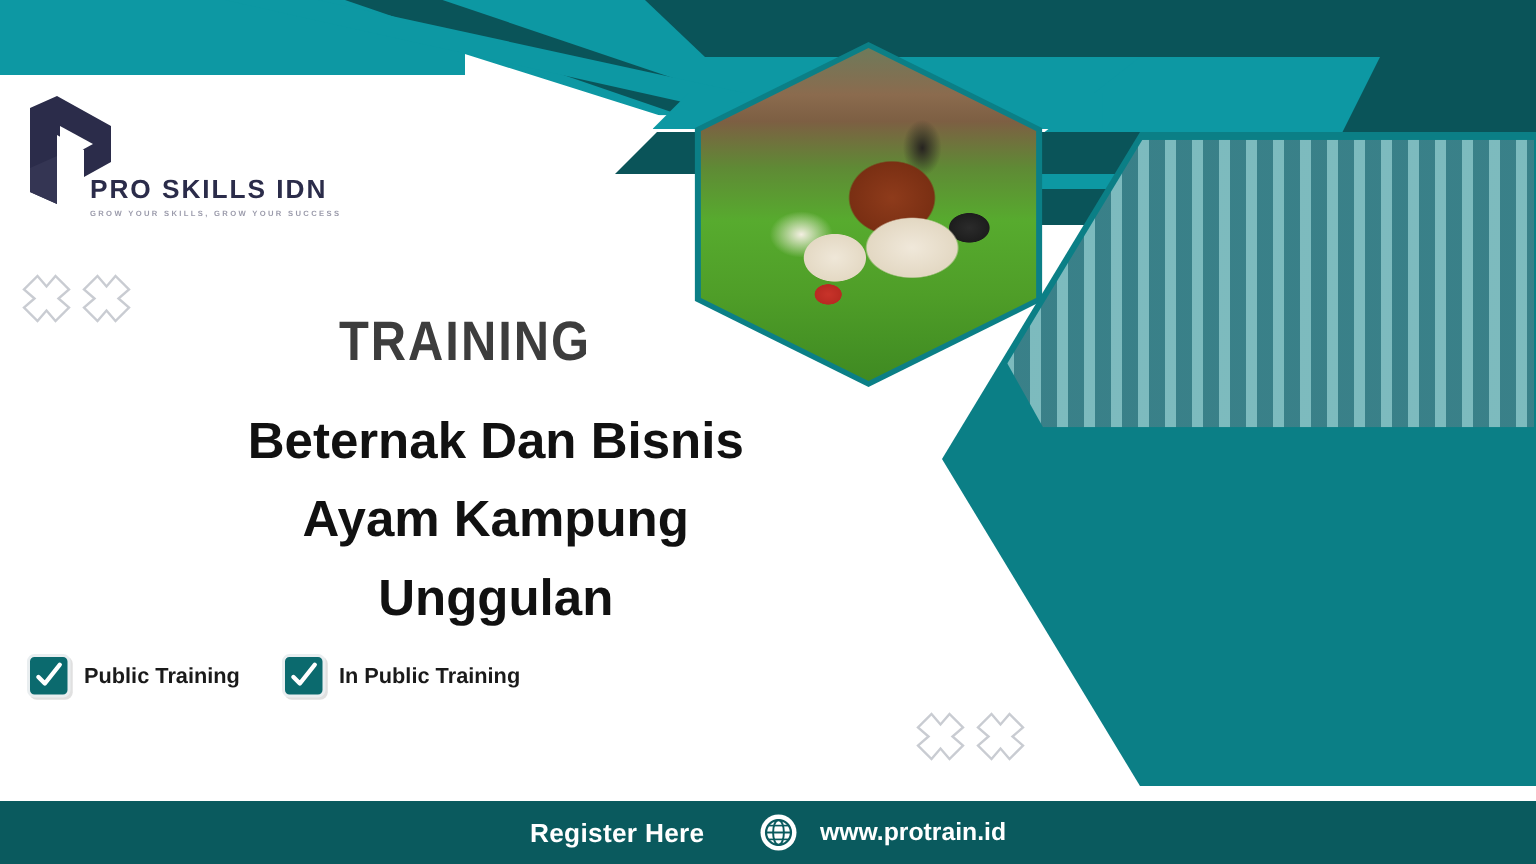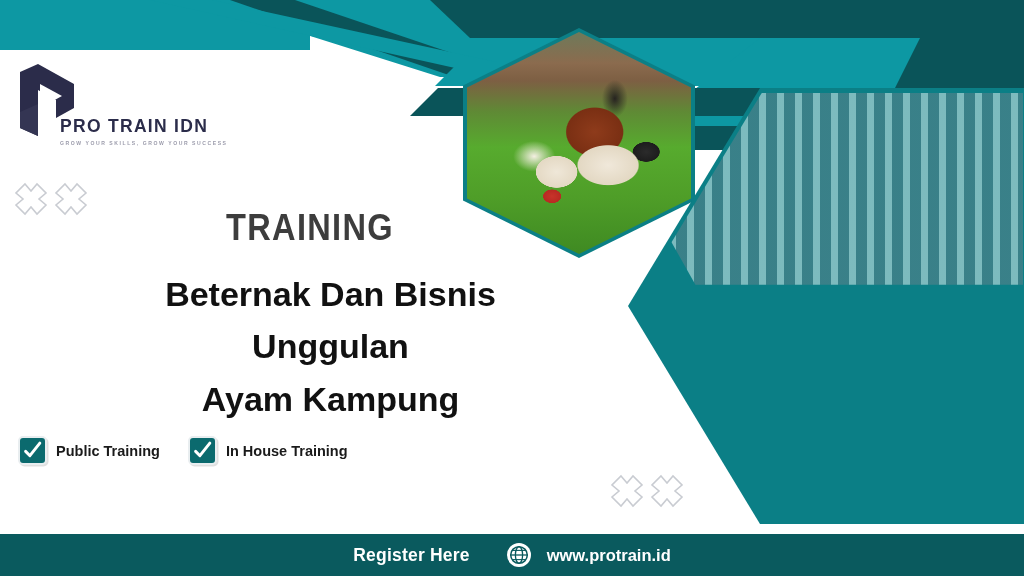--- a/index.html
+++ b/index.html
@@ -208,21 +208,21 @@
   <div class="band band-i"></div>
   <div class="band band-j"></div>
 
   <div class="logo-wrap">
     <svg class="logo-mark" viewBox="0 0 66 76">
       <path d="M4 10 L22 2 L58 22 L58 46 L40 56 L40 38 L22 28 L22 74 L4 66 Z" fill="#2b2c4a"></path>
       <path d="M24 22 L46 34 L24 46 Z" fill="#ffffff"></path>
       <path d="M4 50 L22 42 L22 74 L4 66 Z" fill="#343553"></path>
     </svg>
     <div class="logo-text-row">
-      <div class="logo-name">PRO TRAIN IDN</div>
+      <div class="logo-name">PRO SKILLS IDN</div>
       <div class="logo-tag">GROW YOUR SKILLS, GROW YOUR SUCCESS</div>
     </div>
   </div>
 
   <div class="xdec xdec-left">
     <svg width="34" height="34" viewBox="0 0 34 34">
       <path d="M11 2 L17 9 L23 2 L32 11 L25 17 L32 23 L23 32 L17 25 L11 32 L2 23 L9 17 L2 11 Z" fill="none" stroke="#c9ccd2" stroke-width="1.6"></path>
     </svg>
     <svg width="34" height="34" viewBox="0 0 34 34">
       <path d="M11 2 L17 9 L23 2 L32 11 L25 17 L32 23 L23 32 L17 25 L11 32 L2 23 L9 17 L2 11 Z" fill="none" stroke="#c9ccd2" stroke-width="1.6"></path>
@@ -233,40 +233,40 @@
       <path d="M11 2 L17 9 L23 2 L32 11 L25 17 L32 23 L23 32 L17 25 L11 32 L2 23 L9 17 L2 11 Z" fill="none" stroke="#c9ccd2" stroke-width="1.6"></path>
     </svg>
     <svg width="34" height="34" viewBox="0 0 34 34">
       <path d="M11 2 L17 9 L23 2 L32 11 L25 17 L32 23 L23 32 L17 25 L11 32 L2 23 L9 17 L2 11 Z" fill="none" stroke="#c9ccd2" stroke-width="1.6"></path>
     </svg>
   </div>
 
   <div class="kicker">TRAINING</div>
   <div class="headline">
     <div>Beternak Dan Bisnis</div>
+    <div>Ayam Kampung</div>
     <div>Unggulan</div>
-    <div>Ayam Kampung</div>
   </div>
 
   <div class="checks">
     <div class="check-item">
       <span class="check-box">
         <svg viewBox="0 0 29 29">
           <path d="M6.5 15.5 L11.5 20.5 L23 6" fill="none" stroke="#ffffff" stroke-width="3.4" stroke-linecap="round" stroke-linejoin="round"></path>
         </svg>
       </span>
       <span class="check-label">Public Training</span>
     </div>
     <div class="check-item">
       <span class="check-box">
         <svg viewBox="0 0 29 29">
           <path d="M6.5 15.5 L11.5 20.5 L23 6" fill="none" stroke="#ffffff" stroke-width="3.4" stroke-linecap="round" stroke-linejoin="round"></path>
         </svg>
       </span>
-      <span class="check-label">In House Training</span>
+      <span class="check-label">In Public Training</span>
     </div>
   </div>
 
   <div class="hex-small">
     <div class="hex-small-inner"></div>
   </div>
 
   <div class="hex-big">
     <div class="hex-big-inner">
       <div class="hex-big-stripes"></div>

